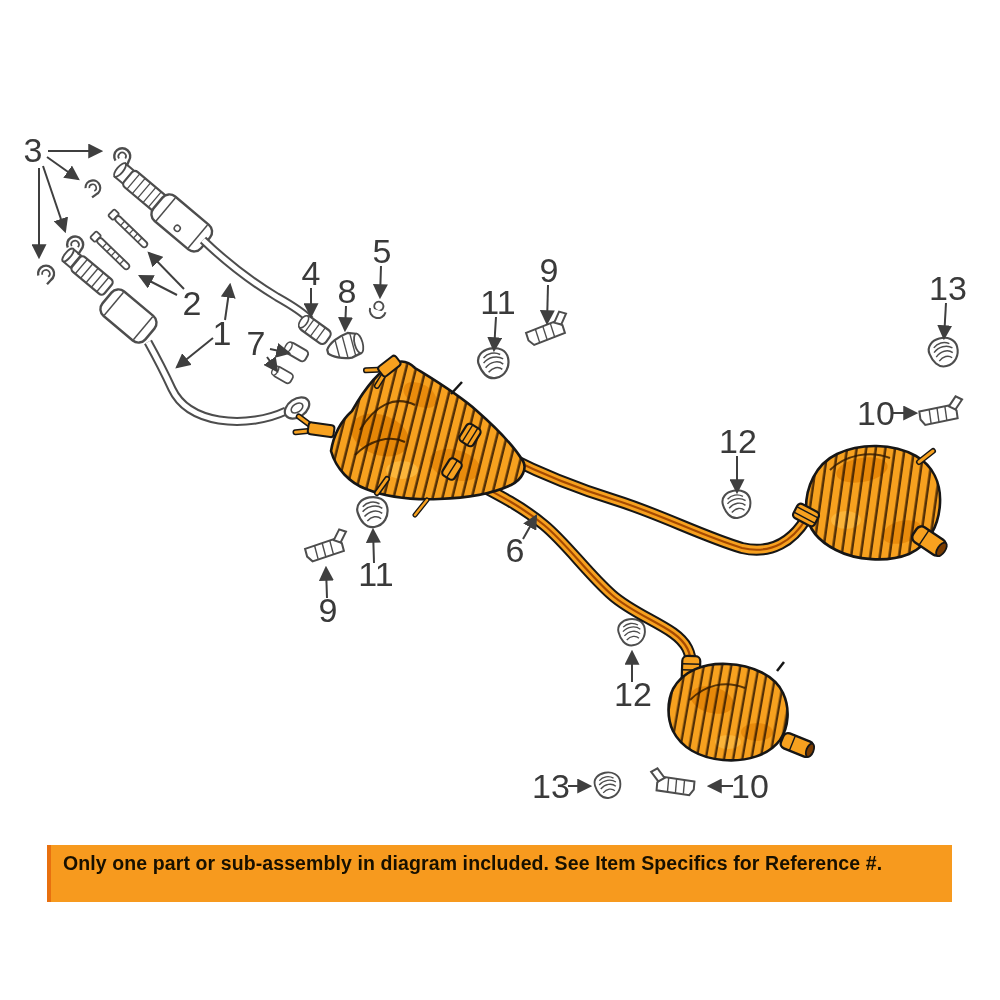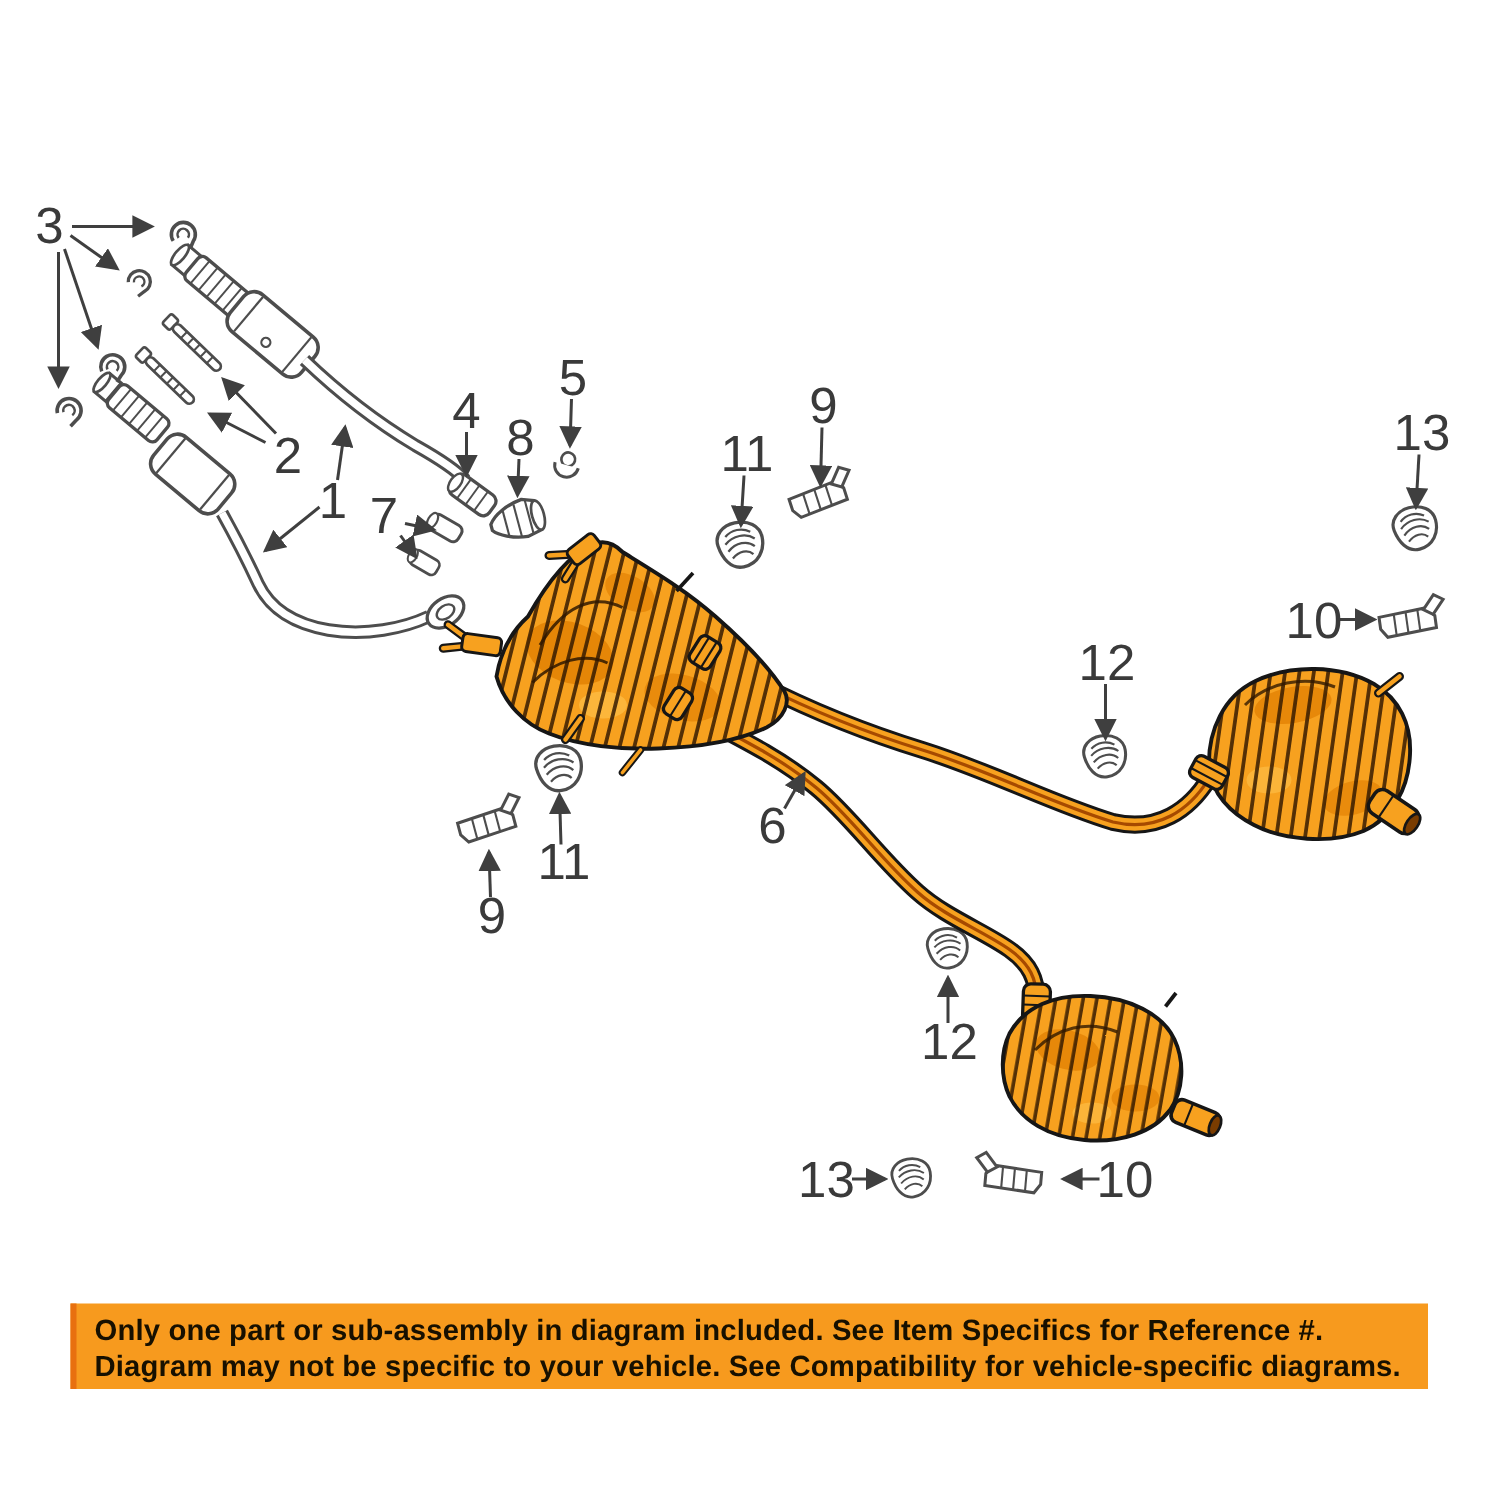--- a/index.html
+++ b/index.html
@@ -6,21 +6,21 @@
   #stage{position:relative;width:1000px;height:1000px;background:#ffffff;overflow:hidden;
          font-family:"Liberation Sans",sans-serif;}
   #diagram{position:absolute;top:0;left:0;}
   .callout{font-family:"Liberation Sans",sans-serif;font-size:34px;fill:#3a3a3a;text-anchor:middle;}
   .arrow{stroke:#3f3f3f;stroke-width:2;fill:none;}
   .la{stroke:#4d4d4d;fill:none;}
   .law{stroke:#4d4d4d;fill:#ffffff;}
   #banner{position:absolute;left:47px;top:845px;width:905px;height:57px;box-sizing:border-box;
           background:#F79A1E;border-left:4px solid #E8700F;
           color:#171000;font-weight:bold;font-size:19.5px;line-height:24px;
-          padding:6px 0 0 12px;letter-spacing:0.1px;margin-top:24px;}
+          padding:6px 0 0 12px;letter-spacing:0.1px;}
 </style>
 </head>
 <body>
 
 <div id="stage">
 
 <svg id="diagram" width="1000" height="840" viewBox="0 0 1000 840">
   <defs>
     <marker id="ah" viewBox="0 0 10 10" refX="8.5" refY="5" markerWidth="7.5" markerHeight="7.5" orient="auto">
       <path d="M0,0 L10,5 L0,10 Z" fill="#3f3f3f"></path>
@@ -325,16 +325,15 @@
     <text class="callout" x="376" y="586">11</text>
     <text class="callout" x="515" y="562">6</text>
     <text class="callout" x="633" y="706">12</text>
     <text class="callout" x="551" y="798">13</text>
     <text class="callout" x="750" y="798">10</text>
   </g>
 </svg>
 
 <div id="banner">
   <div>Only one part or sub-assembly in diagram included. See Item Specifics for Reference #.</div>
-  <div>Diagram may not be specific to your vehicle. See Compatibility for vehicle-specific diagrams.</div>
 </div>
 
 </div>
 
 </body></html>

